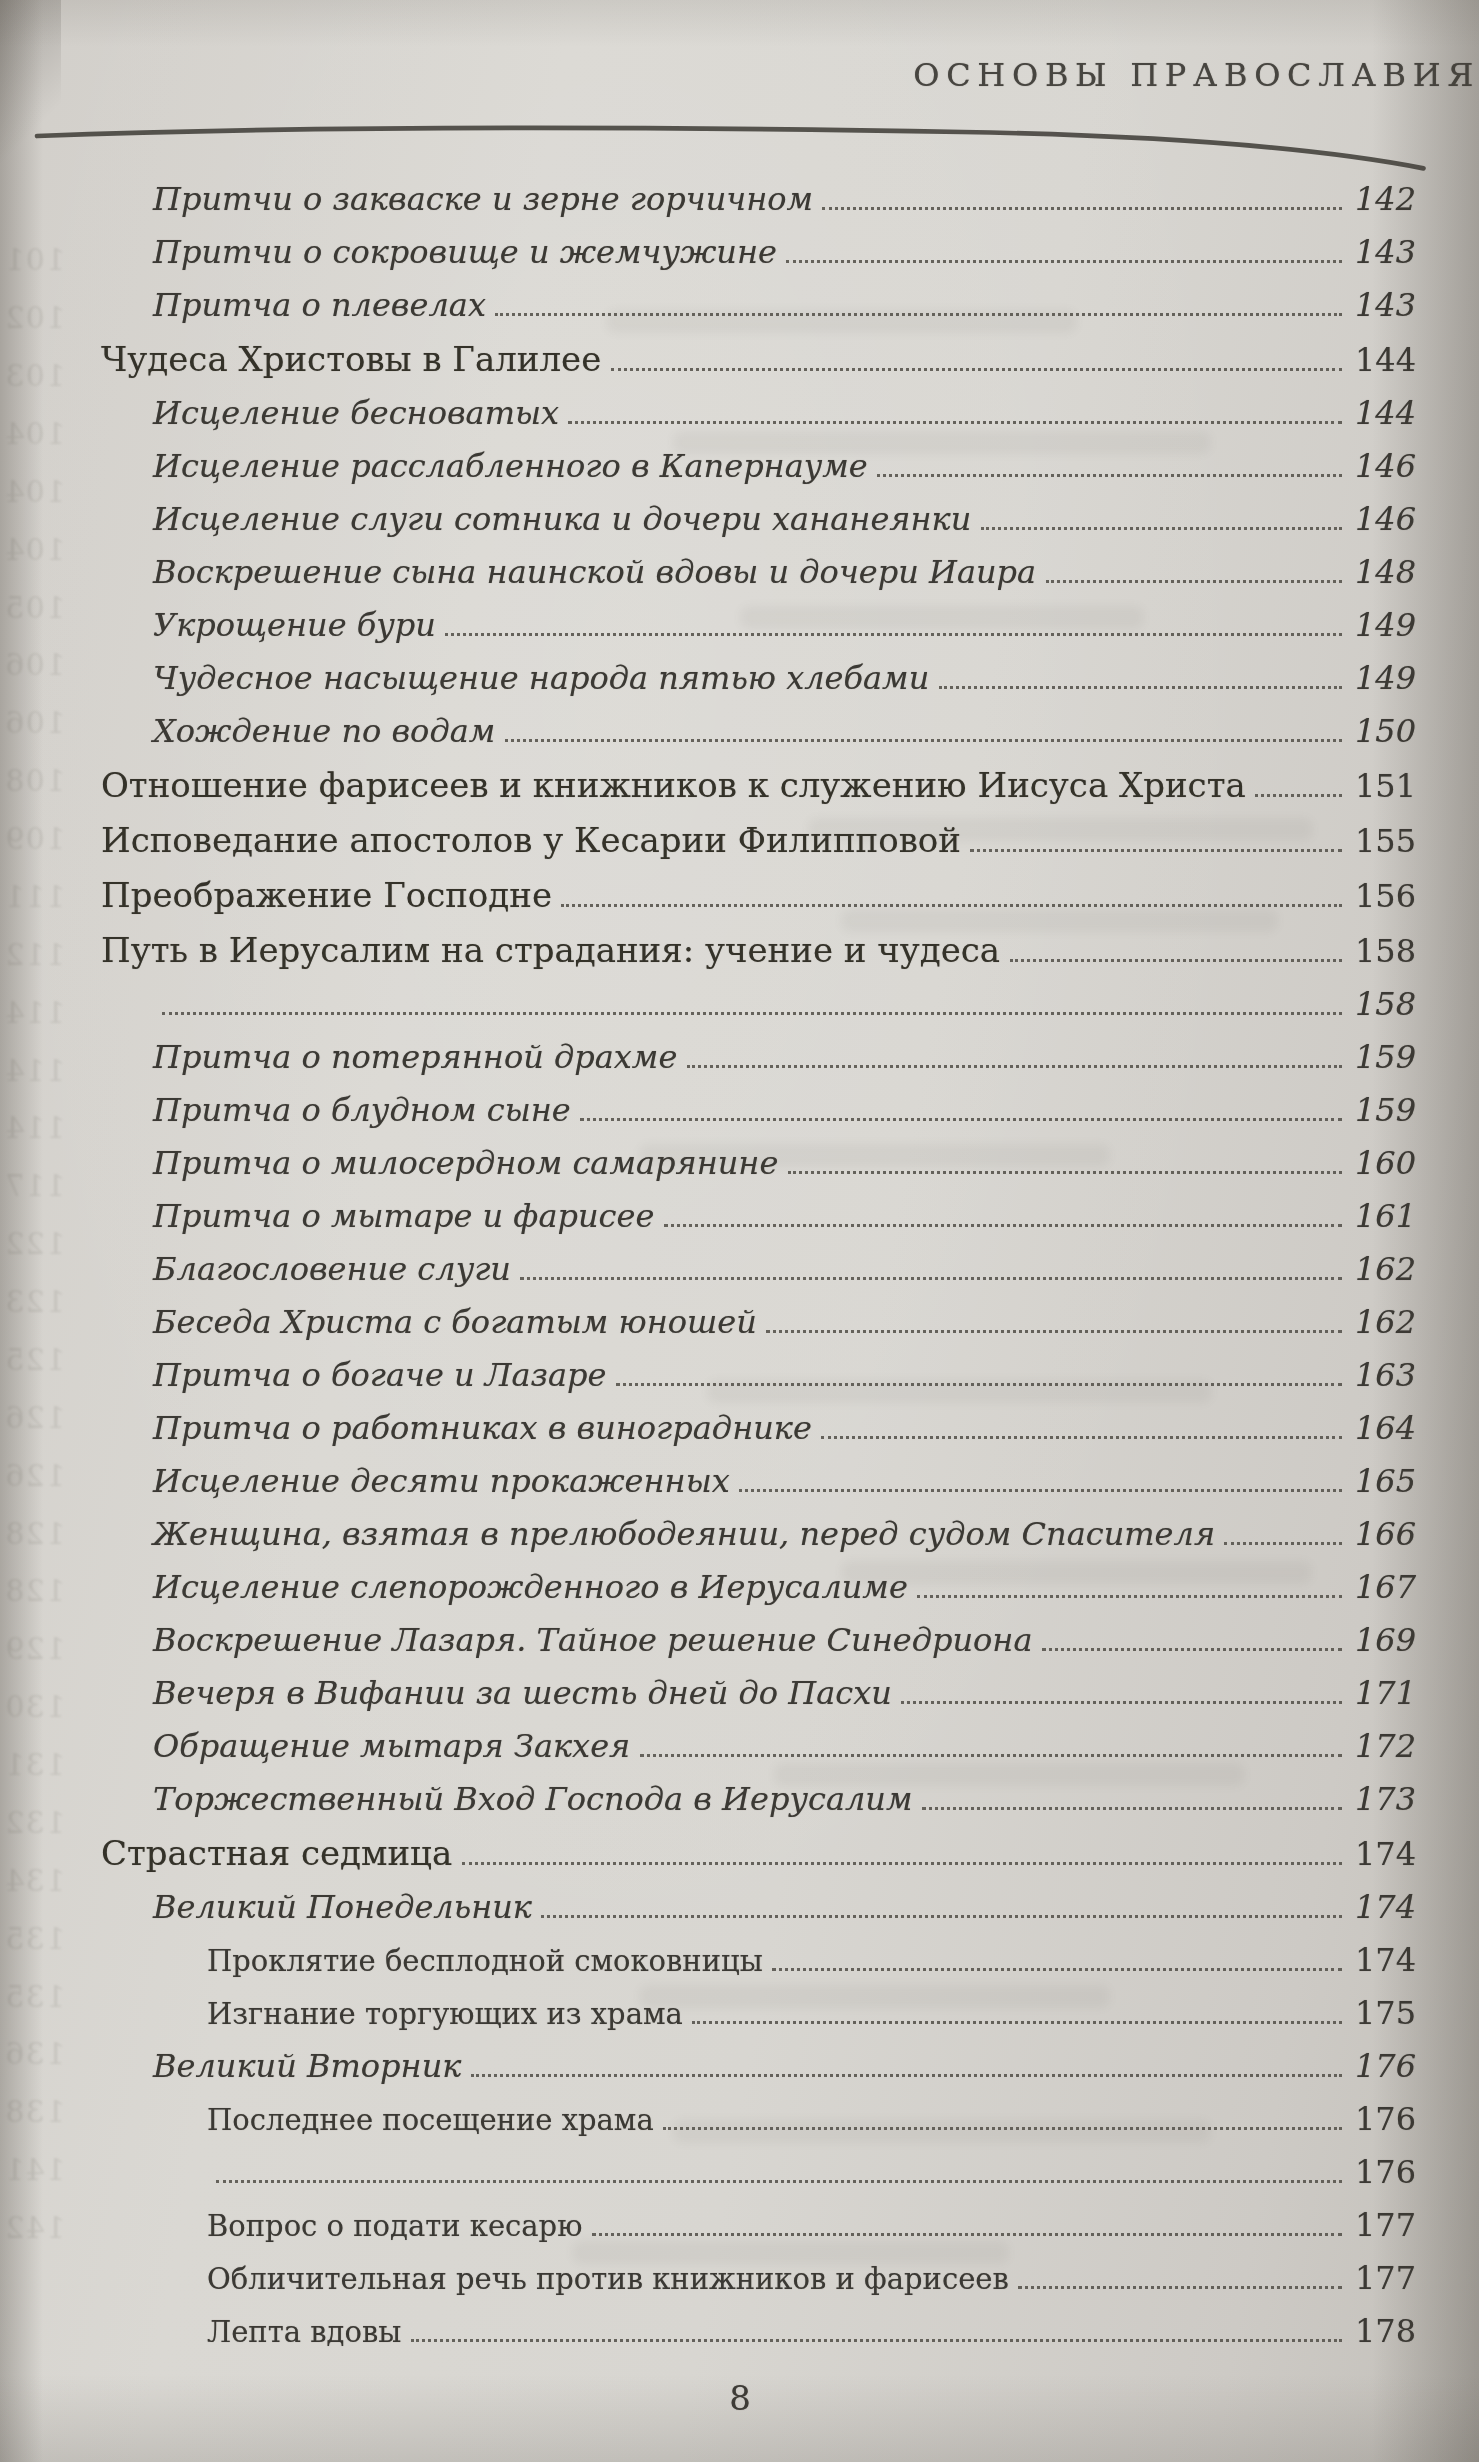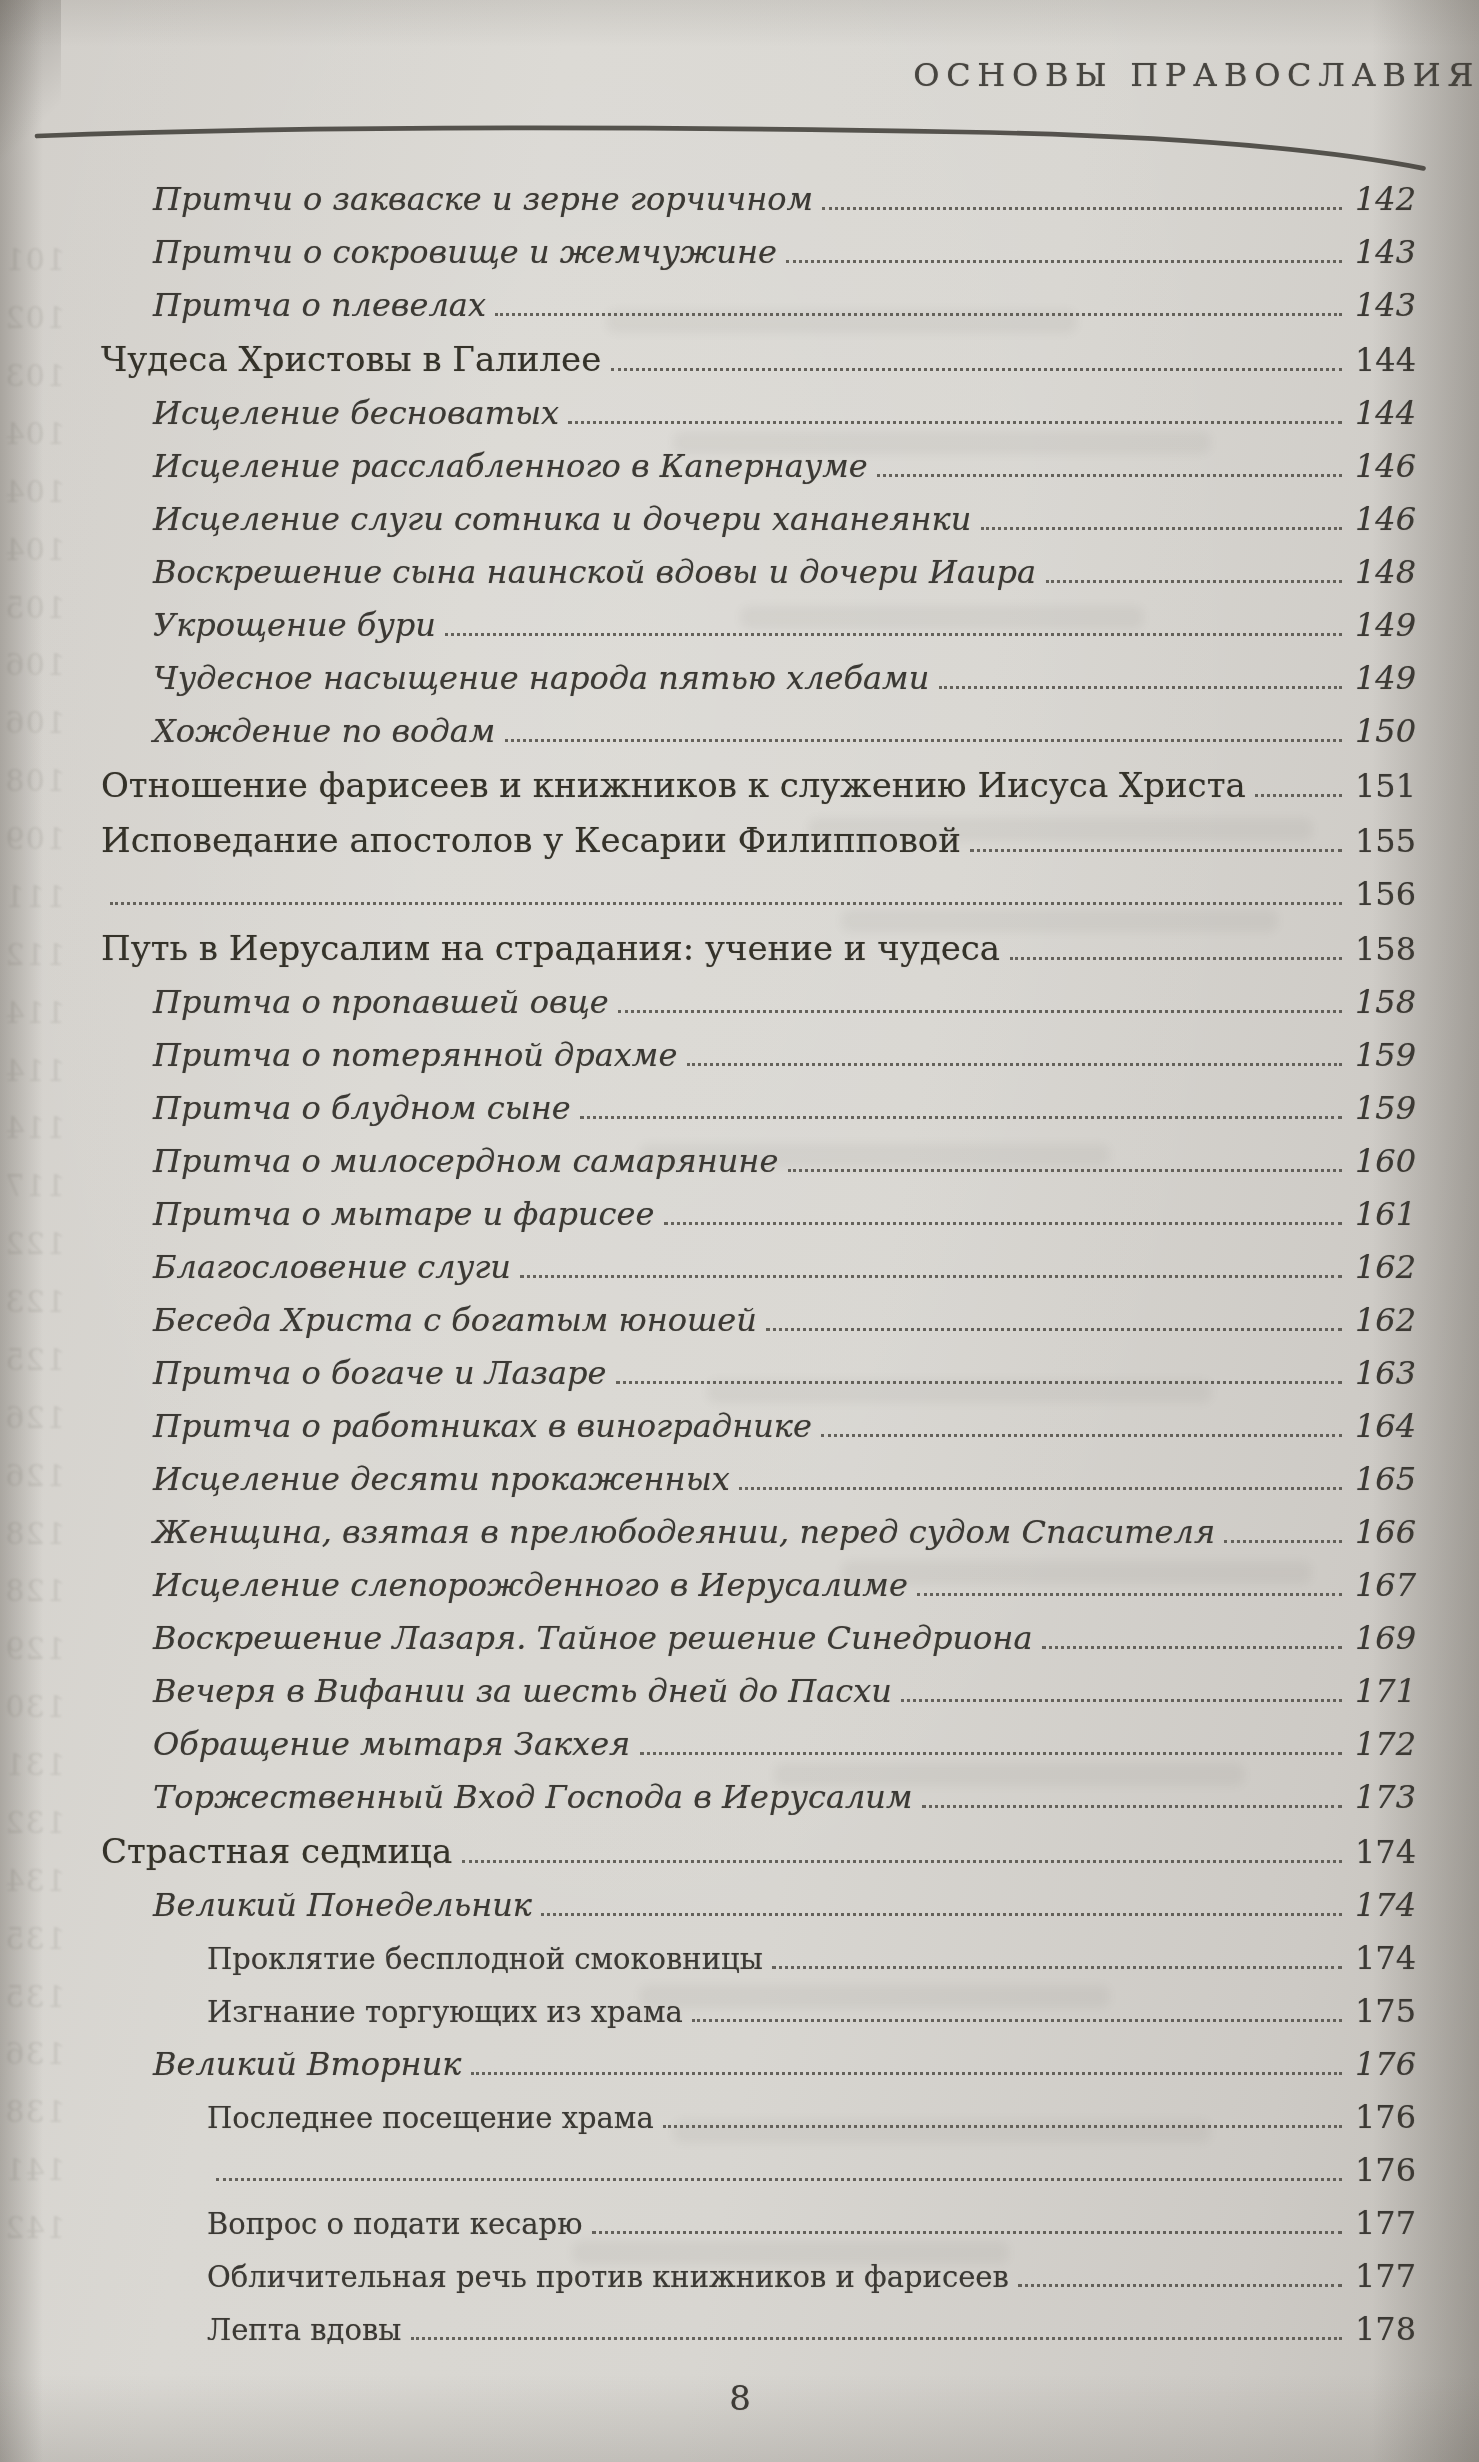--- a/index.html
+++ b/index.html
@@ -207,30 +207,30 @@
     <span class="title">Отношение фарисеев и книжников к служению Иисуса Христа</span>
     <span class="dots"></span>
     <span class="num">151</span>
   </div>
       <div class="row lvl1">
     <span class="title">Исповедание апостолов у Кесарии Филипповой</span>
     <span class="dots"></span>
     <span class="num">155</span>
   </div>
       <div class="row lvl1">
+    <span class="title">Преображение Господне</span>
     <span class="dots"></span>
     <span class="num">156</span>
   </div>
       <div class="row lvl1">
     <span class="title">Путь в Иерусалим на страдания: учение и чудеса</span>
     <span class="dots"></span>
     <span class="num">158</span>
   </div>
       <div class="row lvl2">
-    <span class="title">Притча о пропавшей овце</span>
     <span class="dots"></span>
     <span class="num">158</span>
   </div>
       <div class="row lvl2">
     <span class="title">Притча о потерянной драхме</span>
     <span class="dots"></span>
     <span class="num">159</span>
   </div>
       <div class="row lvl2">
     <span class="title">Притча о блудном сыне</span>

